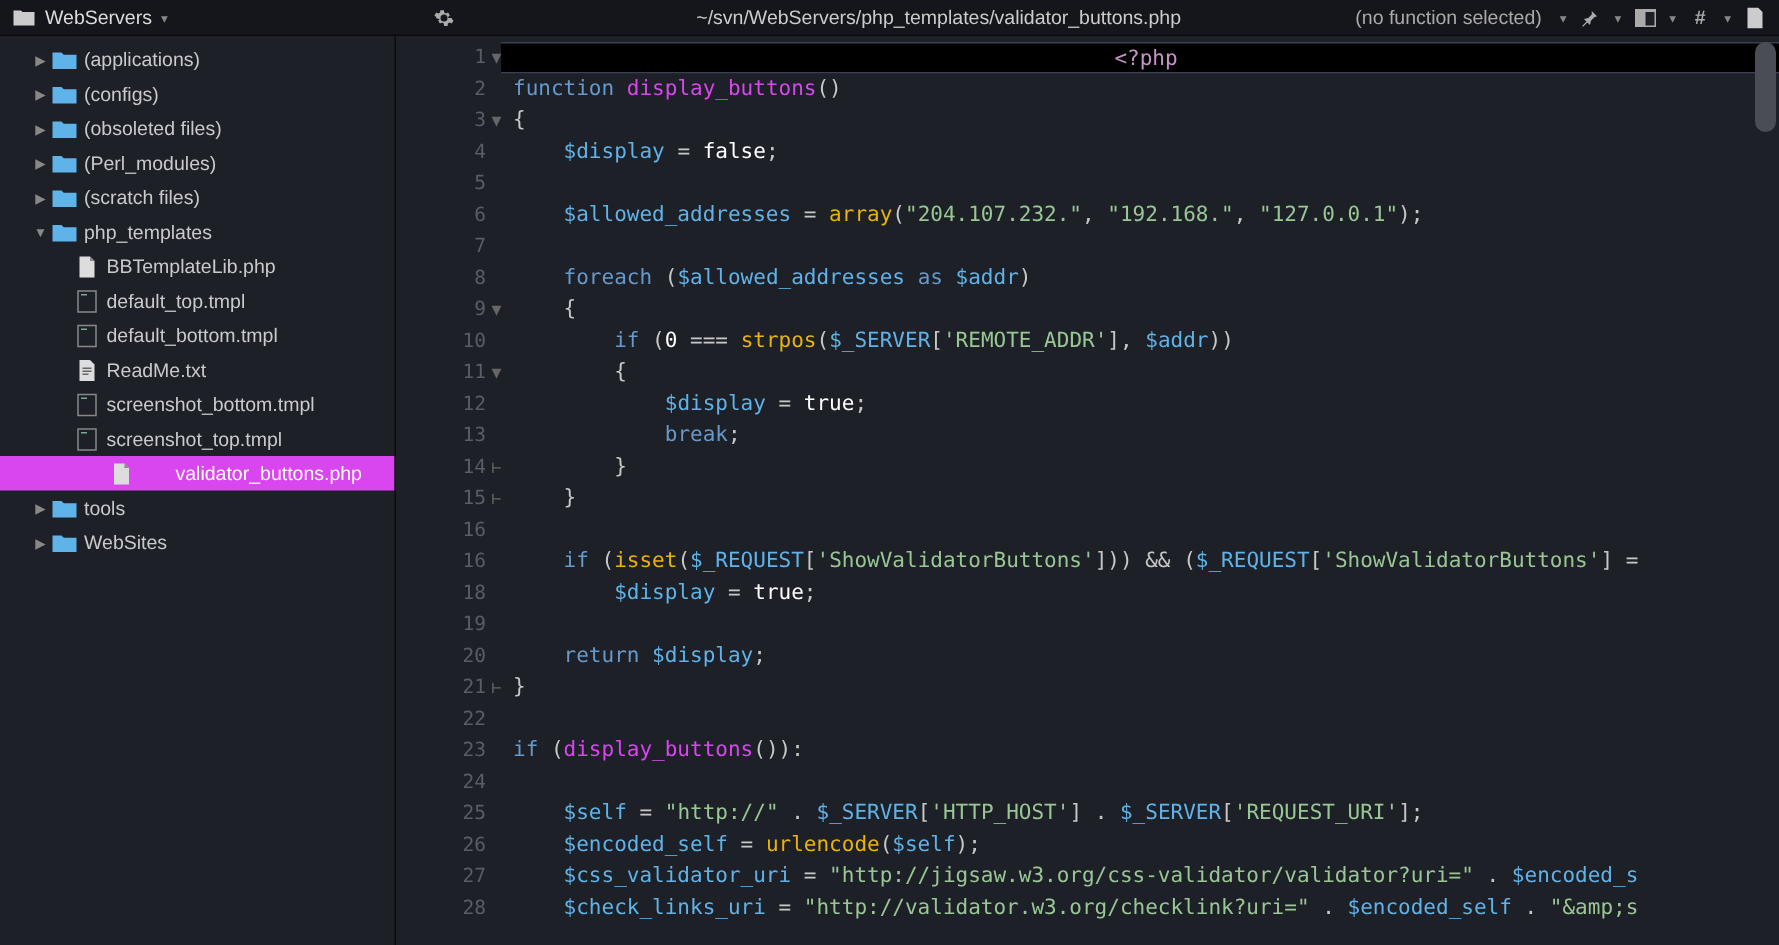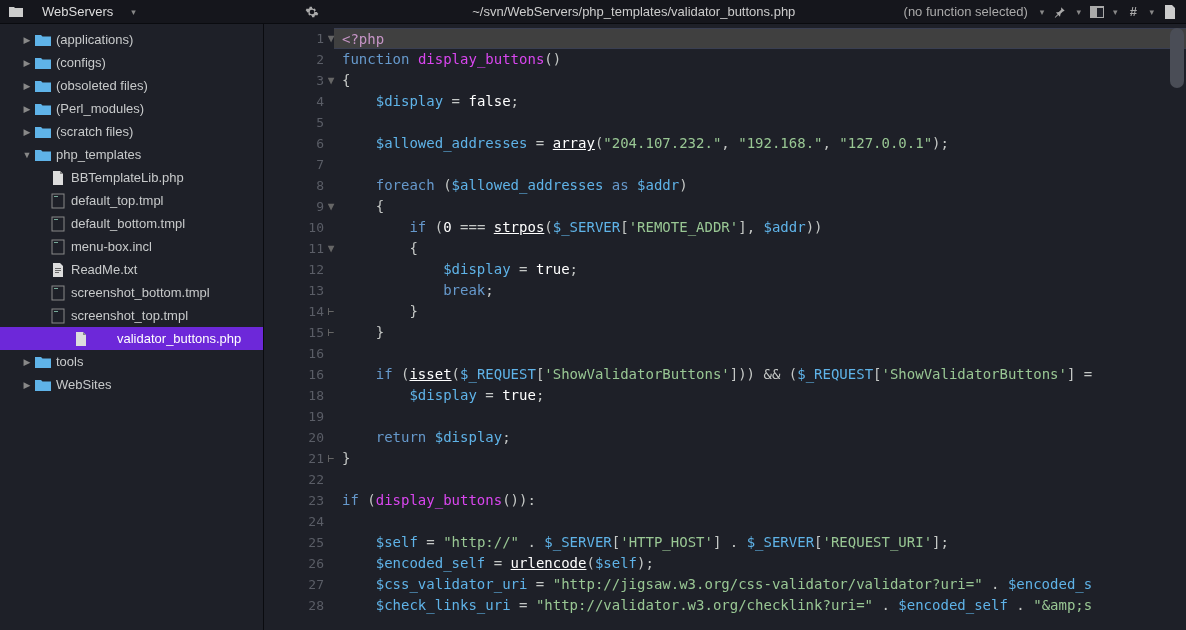--- a/index.html
+++ b/index.html
@@ -16,21 +16,21 @@
 }
 .topbar {
   height: 24px;
   background: #15161c;
   display: flex;
   align-items: center;
   padding: 0 8px;
   border-bottom: 1px solid #0a0b0f;
   justify-content: space-between;
 }
-.topbar-left { display: flex; align-items: center; gap: 18px; }
+.topbar-left { display: flex; align-items: center; gap: 6px; }
 .topbar-right { display: flex; align-items: center; gap: 8px; }
 .project-name { color: #ddd; font-size: 13px; display: flex; align-items: center; gap: 6px; }
 .file-path { color: #ccc; font-size: 13px; margin-left: 44px; }
 .func-select { color: #aaa; font-size: 13px; margin-right: 4px; }
 .dropdown-arrow { font-size: 9px; color: #888; }
 .tb-icon { width: 16px; height: 16px; display: inline-flex; align-items: center; justify-content: center; color: #aaa; }
 .main { display: flex; flex: 1; overflow: hidden; }
 .sidebar {
   width: 264px;
   background: #1e2028;
@@ -40,21 +40,21 @@
 }
 .tree-item {
   display: flex;
   align-items: center;
   height: 23px;
   padding-left: 6px;
   cursor: pointer;
   color: #c8cacb;
   white-space: nowrap;
 }
-.tree-item.selected { background: #6d28d9; color: #fff; gap: 23px; }
+.tree-item.selected { background: #d946ef; color: #fff; gap: 23px; }
 .tree-arrow { width: 14px; display: inline-flex; align-items: center; justify-content: center; font-size: 9px; color: #888; }
 .tree-icon { width: 18px; height: 16px; display: inline-flex; align-items: center; justify-content: center; margin-right: 4px; }
 .folder-icon svg { fill: #5fb3e8; }
 .file-icon svg { fill: #888; }
 .file-php svg { fill: #ccc; }
 .depth-1 { padding-left: 20px; }
 .depth-2 { padding-left: 35px; }
 .editor {
   flex: 1;
   display: flex;
@@ -89,29 +89,29 @@
 .code {
   flex: 1;
   padding-top: 4px;
   font-family: Menlo, Consolas, monospace;
   font-size: 14px;
   line-height: 21px;
   white-space: pre;
   overflow: hidden;
 }
 .code-line { height: 21px; padding-left: 8px; }
-.code-line.hl { background: #404040; border-top: 1px solid #3a3f52; border-bottom: 1px solid #3a3f52; box-sizing: content-box; height: 19px; }
+.code-line.hl { background: #000000; border-top: 1px solid #3a3f52; border-bottom: 1px solid #3a3f52; box-sizing: content-box; height: 19px; text-align: center; }
 .k { color: #c594c5; }      
 .kw2 { color: #6699cc; }    
 .fn { color: #d946ef; }     
 .v { color: #5fb3e8; }      
 .s { color: #99c794; }      
 .n { color: #ffffff; }      
 .p { color: #c5c8c6; }
-.bi { color: #ffffff; text-decoration: underline; }     
+.bi { color: #eab308; }     
 .scrollbar {
   position: absolute;
   right: 2px;
   top: 4px;
   width: 14px;
   height: 60px;
   background: #4a4d56;
   border-radius: 7px;
 }
 </style>
@@ -238,30 +238,20 @@
       </div>
       <div class="tree-item depth-2">
         <span class="tree-arrow"></span>
         <span class="tree-icon file-icon">
           <svg width="14" height="16" viewBox="0 0 14 16">
             <rect x="1" y="1" width="12" height="14" fill="none" stroke="#888" stroke-width="1"></rect>
             <rect x="3" y="3" width="4" height="1" fill="#7a9"></rect>
           </svg>
         </span>
         <span>default_bottom.tmpl</span>
-      </div>
-      <div class="tree-item depth-2">
-        <span class="tree-arrow"></span>
-        <span class="tree-icon file-icon">
-          <svg width="14" height="16" viewBox="0 0 14 16">
-            <rect x="1" y="1" width="12" height="14" fill="none" stroke="#888" stroke-width="1"></rect>
-            <rect x="3" y="3" width="4" height="1" fill="#7a9"></rect>
-          </svg>
-        </span>
-        <span>menu-box.incl</span>
       </div>
       <div class="tree-item depth-2">
         <span class="tree-arrow"></span>
         <span class="tree-icon file-icon">
           <svg width="14" height="16" viewBox="0 0 14 16">
             <path fill="#ddd" d="M2 1h7l3 3v11H2z"></path>
             <rect x="4" y="6" width="6" height="1" fill="#666"></rect>
             <rect x="4" y="8" width="6" height="1" fill="#666"></rect>
             <rect x="4" y="10" width="4" height="1" fill="#666"></rect>
           </svg>

